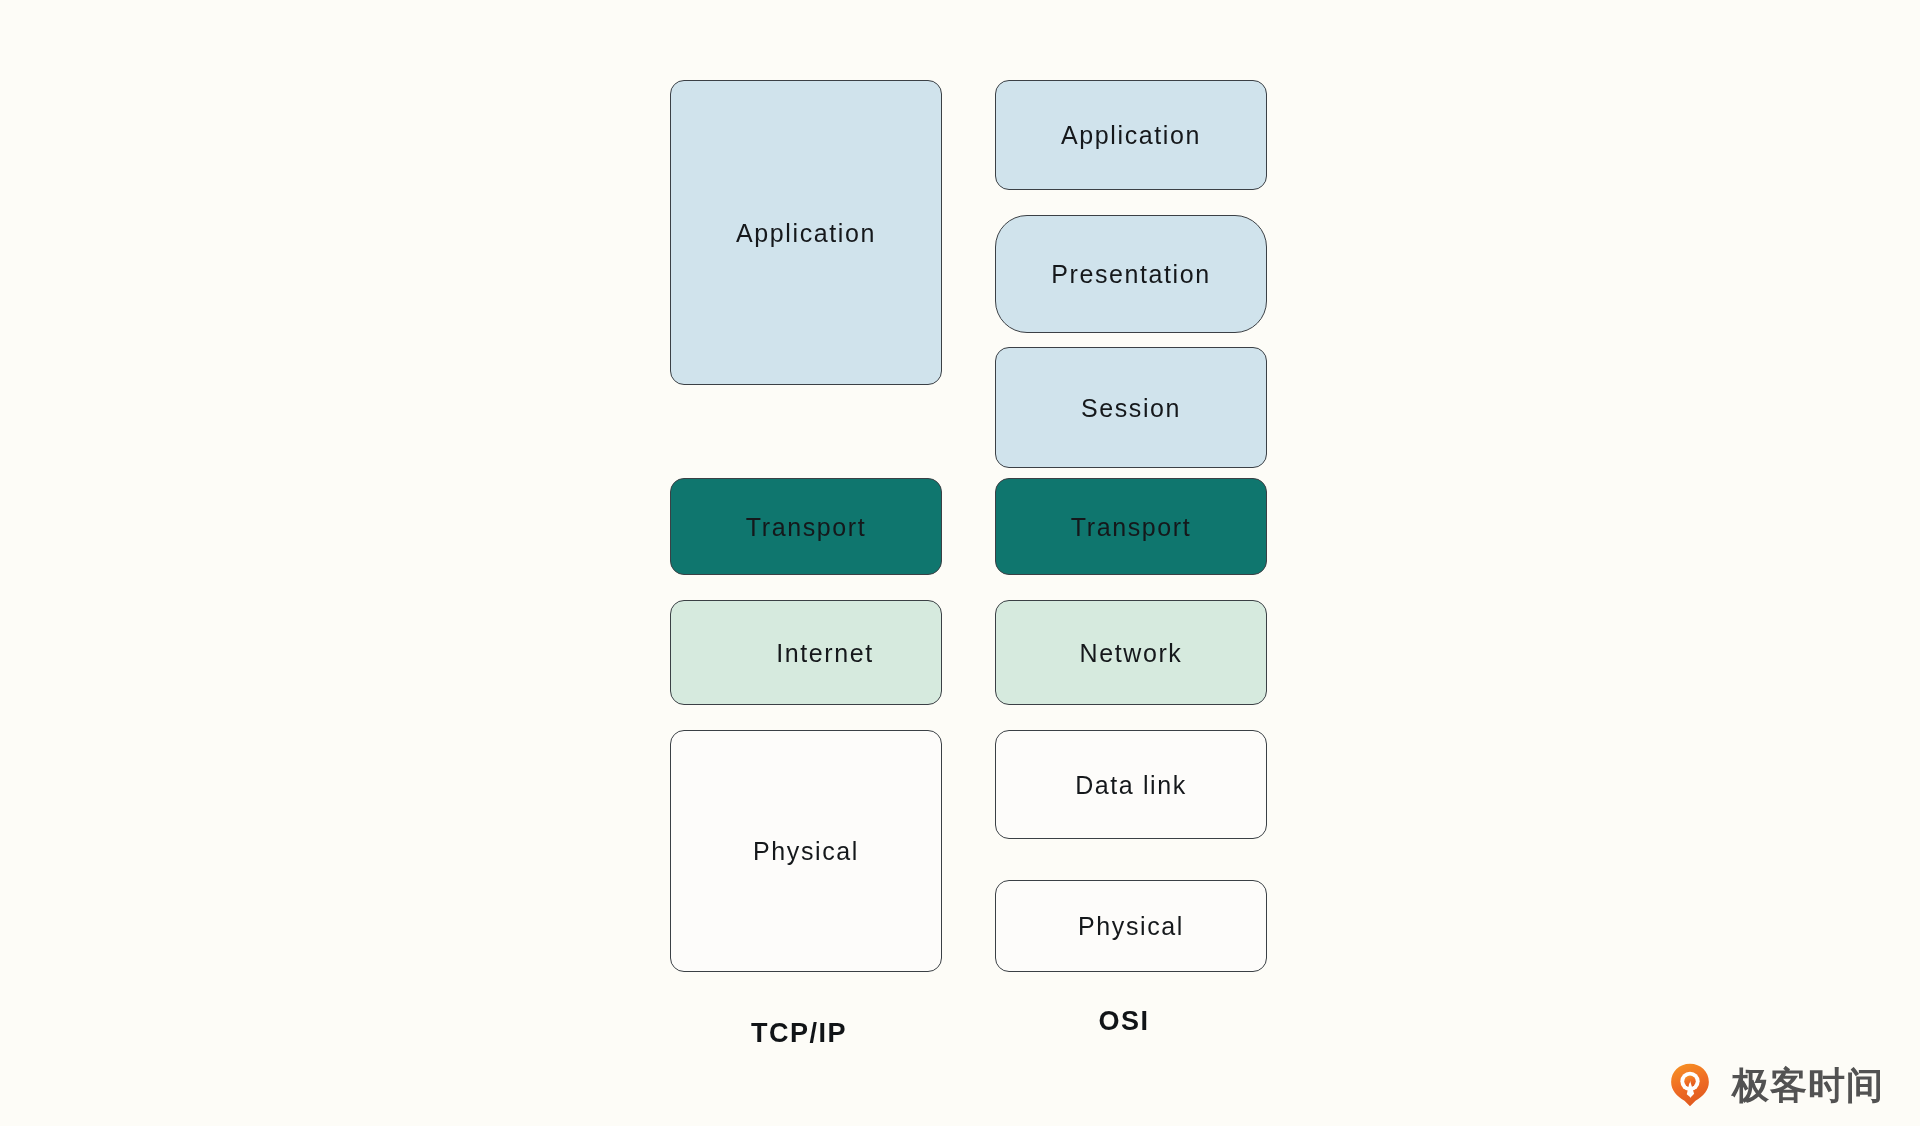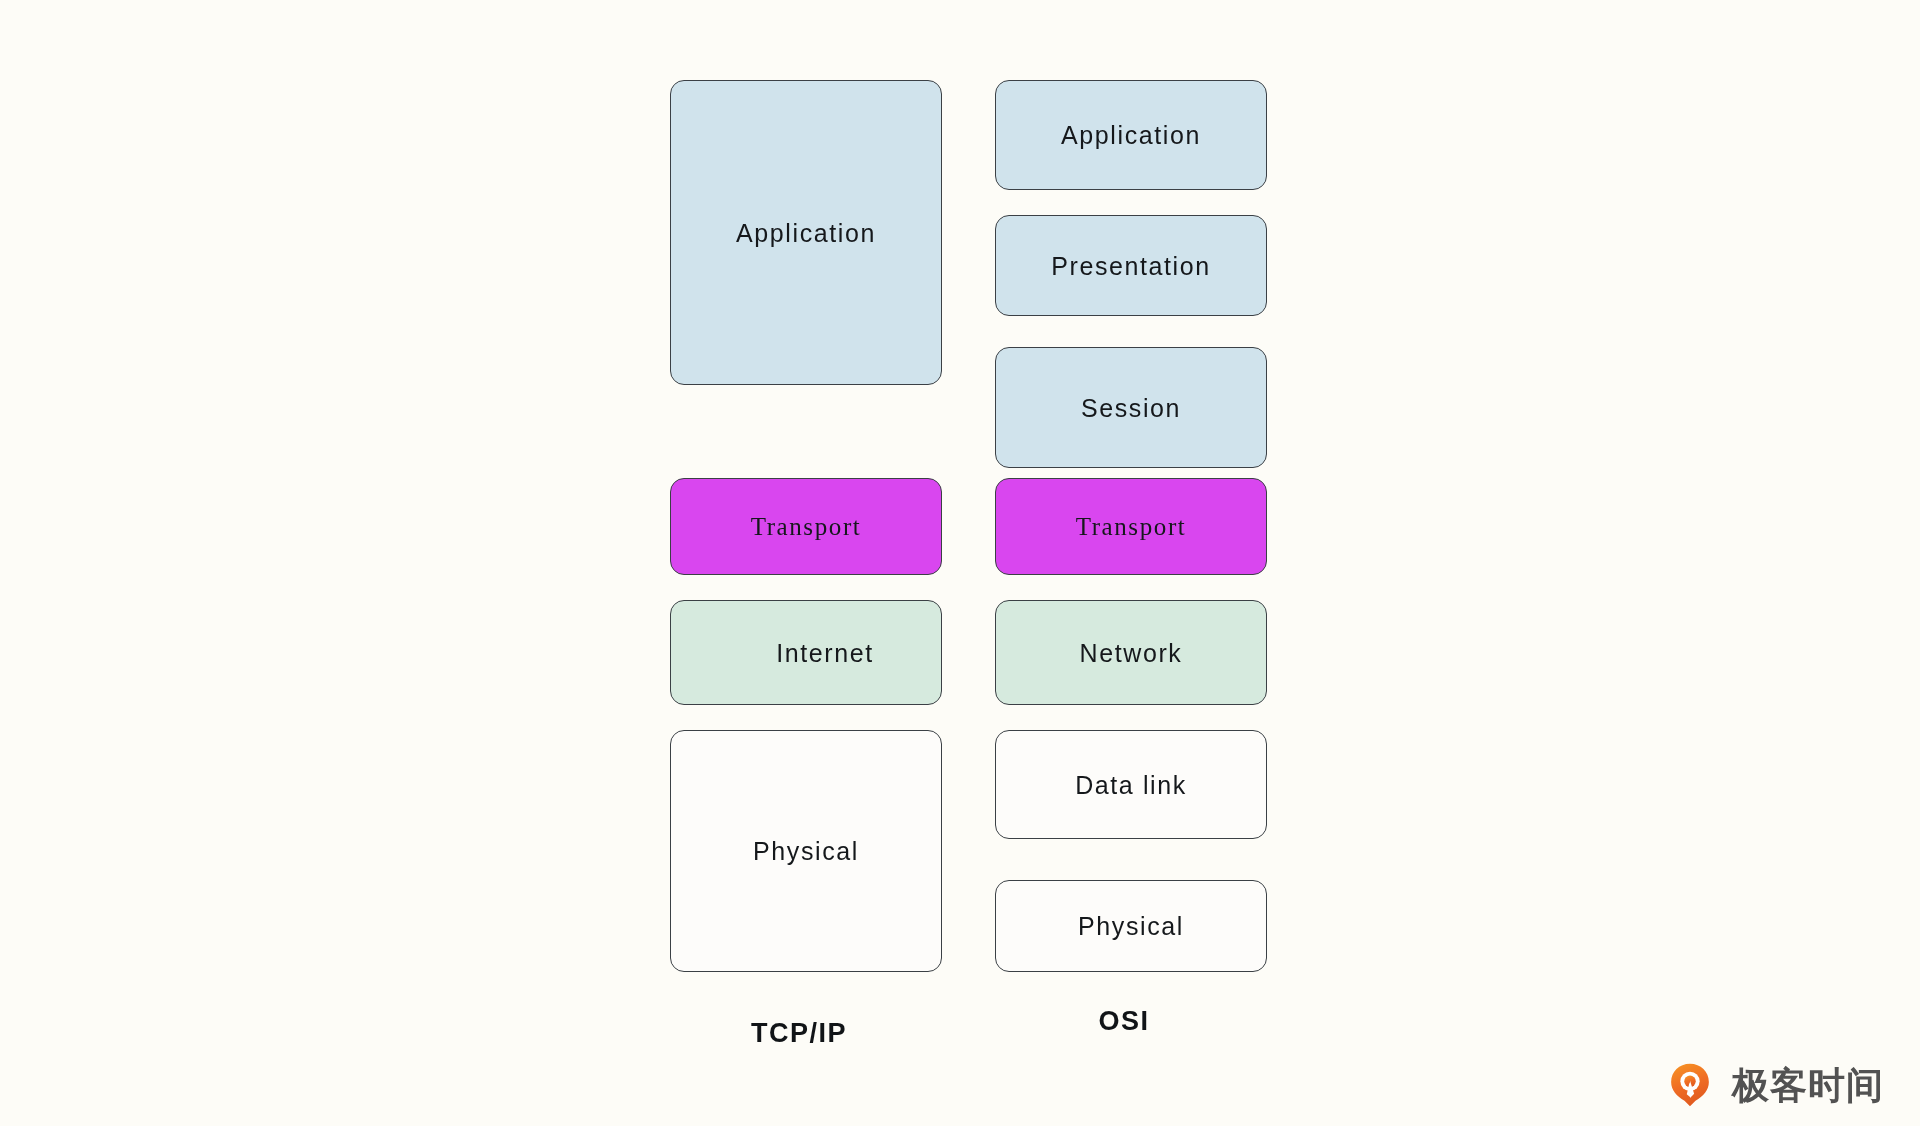--- a/index.html
+++ b/index.html
@@ -48,21 +48,21 @@
   .layer-label {
     font-size: 25px;
     letter-spacing: 1.6px;
     color: #15181b;
     line-height: 1.2;
     font-weight: 400;
     white-space: nowrap;
   }
 
   .fill-blue   { background: #D0E3EC; }
-  .fill-orange { background: #d946ef; font-family: Liberation Serif, serif; }
+  .fill-orange { background: #0f766e; }
   .fill-green  { background: #D6EADE; }
   .fill-white  { background: #FDFCFA; }
 
   
   .column-caption {
     position: absolute;
     width: 272px;
     text-align: center;
     font-size: 27px;
     letter-spacing: 1.5px;
@@ -115,21 +115,21 @@
       </div>
       <div class="layer-box fill-white" style="top: 650px; height: 242px;">
         <span class="layer-label">Physical</span>
       </div>
     </div>
 
   <div class="column" id="col-osi">
       <div class="layer-box fill-blue" style="top: 0px; height: 110px;">
         <span class="layer-label">Application</span>
       </div>
-      <div class="layer-box fill-blue" style="top: 135px; height: 101px;">
+      <div class="layer-box fill-blue" style="top: 135px; height: 118px; border-radius: 32px;">
         <span class="layer-label">Presentation</span>
       </div>
       <div class="layer-box fill-blue" style="top: 267px; height: 121px;">
         <span class="layer-label">Session</span>
       </div>
       <div class="layer-box fill-orange" style="top: 398px; height: 97px;">
         <span class="layer-label">Transport</span>
       </div>
       <div class="layer-box fill-green" style="top: 520px; height: 105px;">
         <span class="layer-label">Network</span>

